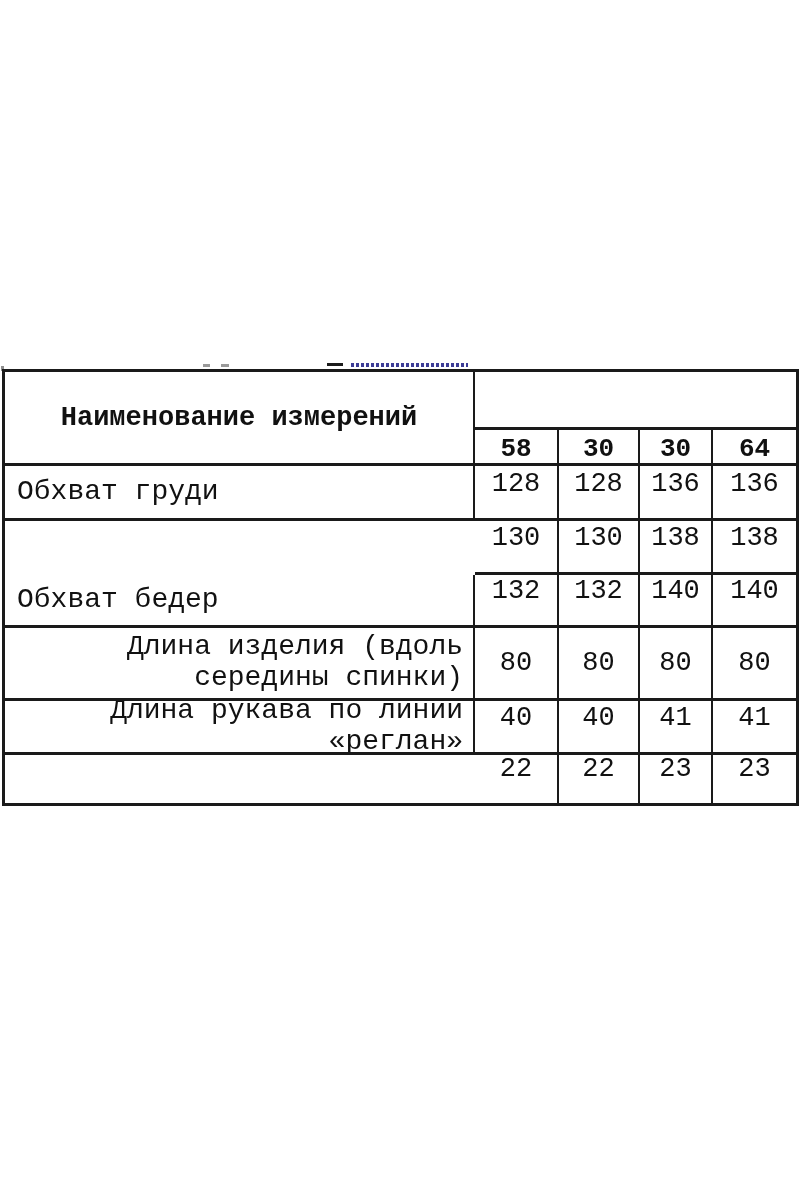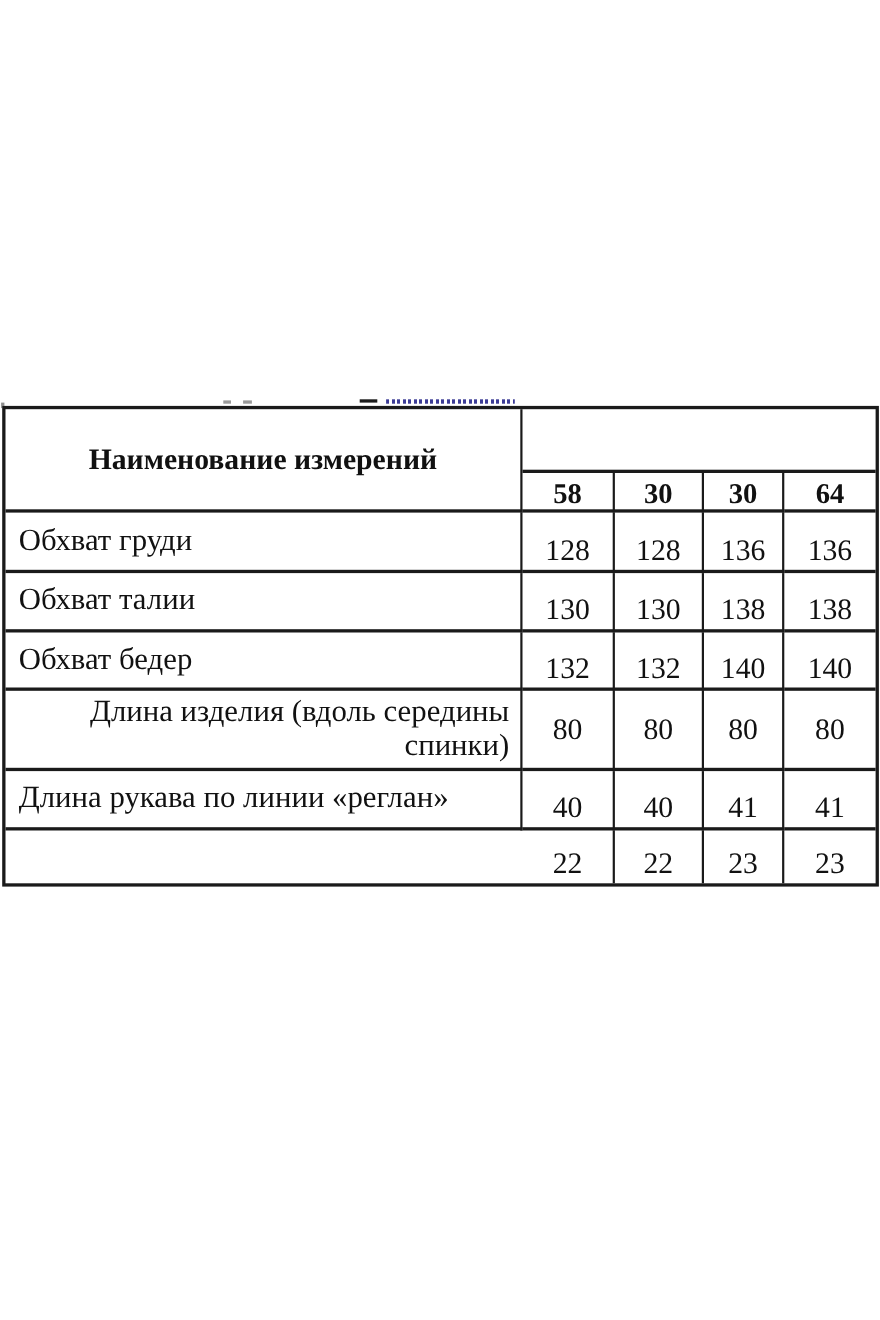--- a/index.html
+++ b/index.html
@@ -48,20 +48,21 @@
     display: grid;
     grid-template-columns: 470px 84px 81px 73px 83px;
     grid-template-rows: 58px 36px 55px 54px 53px 73px 54px 48px;
     background: #ffffff;
   }
   .cell {
     box-sizing: border-box;
     border-right: 2px solid #1a1a1a;
     border-bottom: 3px solid #1a1a1a;
     overflow: hidden;
+    font-family: Liberation Mono, monospace;
   }
   .cell.last-col { border-right: none; }
   .cell.last-row { border-bottom: none; }
 
   .name-head {
     grid-column: 1;
     grid-row: 1 / 3;
     display: flex;
     align-items: center;
     justify-content: center;
@@ -91,21 +92,21 @@
     line-height: 1.1;
     padding: 0 10px 0 12px;
     text-align: right;
   }
   .num-cell {
     display: flex;
     justify-content: center;
     align-items: flex-end;
     font-size: 27px;
     line-height: 1;
-    padding-bottom: 4px;
+    padding-bottom: 20px;
   }
   .num-cell.mid {
     align-items: center;
     padding-bottom: 0;
   }
 </style>
 </head>
 <body>
 
 <div class="page">
@@ -127,21 +128,20 @@
     <div class="cell size-head" style="grid-column:3">30</div>
     <div class="cell size-head" style="grid-column:4">30</div>
     <div class="cell size-head last-col" style="grid-column:5">64</div>
 
     <div class="cell label-cell" style="grid-row:3">Обхват груди</div>
     <div class="cell num-cell" style="grid-row:3;grid-column:2">128</div>
     <div class="cell num-cell" style="grid-row:3;grid-column:3">128</div>
     <div class="cell num-cell" style="grid-row:3;grid-column:4">136</div>
     <div class="cell num-cell last-col" style="grid-row:3;grid-column:5">136</div>
 
-    <div class="cell label-cell" style="grid-row:4">Обхват талии</div>
     <div class="cell num-cell" style="grid-row:4;grid-column:2">130</div>
     <div class="cell num-cell" style="grid-row:4;grid-column:3">130</div>
     <div class="cell num-cell" style="grid-row:4;grid-column:4">138</div>
     <div class="cell num-cell last-col" style="grid-row:4;grid-column:5">138</div>
 
     <div class="cell label-cell" style="grid-row:5">Обхват бедер</div>
     <div class="cell num-cell" style="grid-row:5;grid-column:2">132</div>
     <div class="cell num-cell" style="grid-row:5;grid-column:3">132</div>
     <div class="cell num-cell" style="grid-row:5;grid-column:4">140</div>
     <div class="cell num-cell last-col" style="grid-row:5;grid-column:5">140</div>

